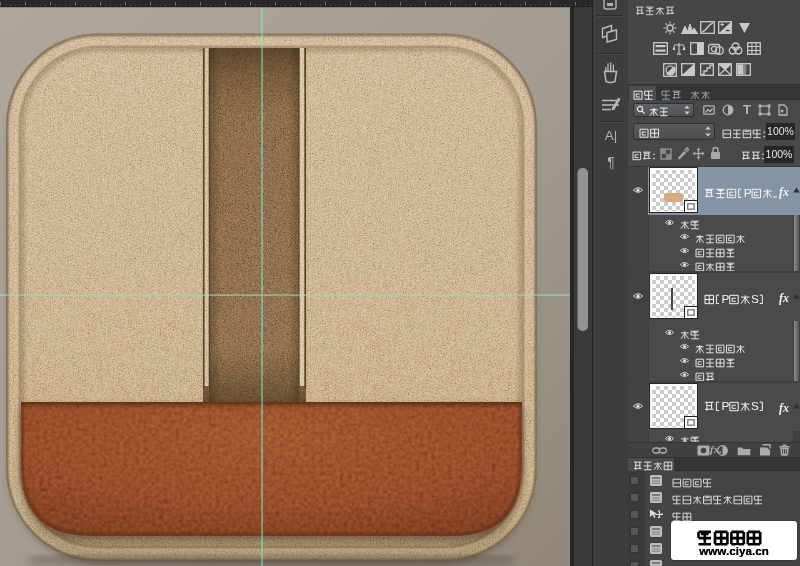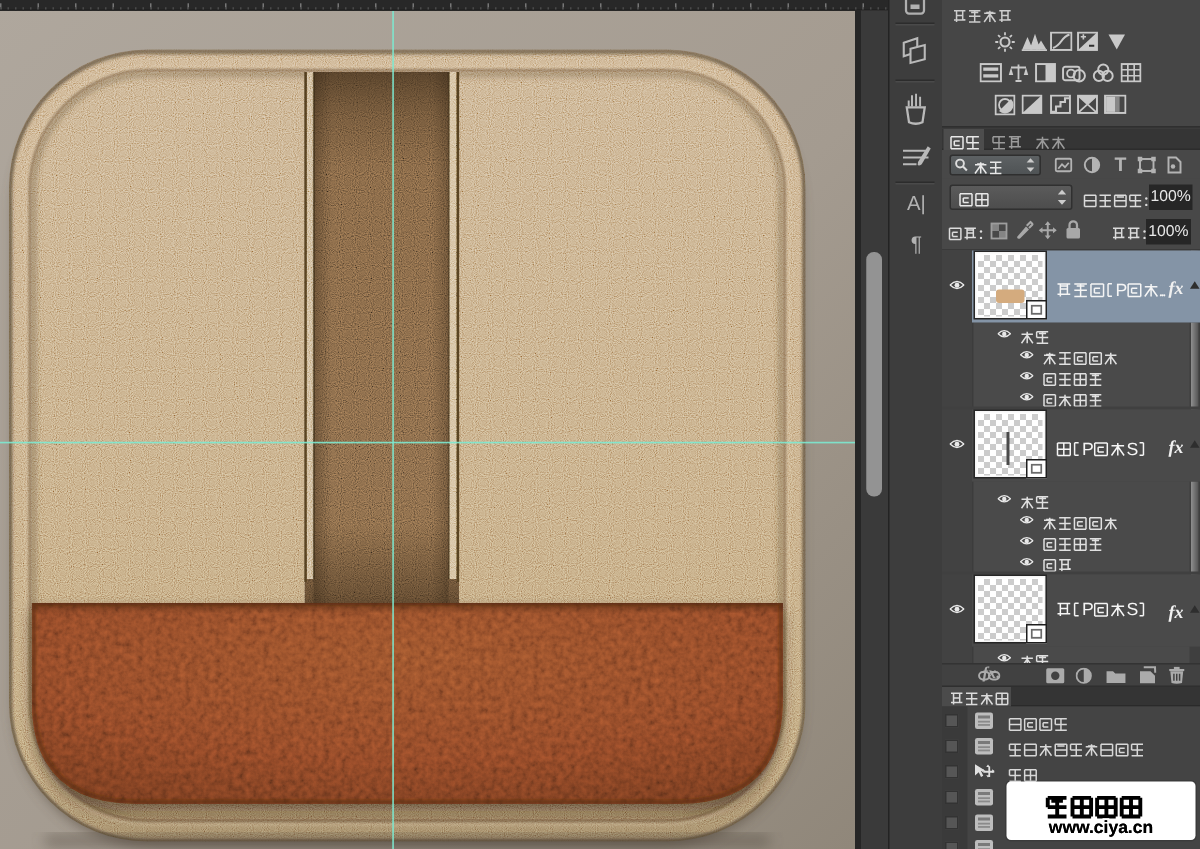--- a/index.html
+++ b/index.html
@@ -668,21 +668,21 @@
     </svg>
     <svg style="position:absolute;left:679px;top:433.5px;" width="23" height="14" viewBox="0 -2 23 14">
       <path d="M2.0 2.9L9.6 2.9 M5.8 1.2L5.8 8.8 M5.8 3.4L2.0 8.8 M5.8 3.4L9.6 8.8" stroke="#e0e0e0" stroke-width="1.00" fill="none" stroke-linecap="butt"></path>
       <path d="M12.1 1.2L19.8 1.2 M12.1 5.0L19.8 5.0 M12.1 8.8L19.8 8.8 M16.0 1.2L16.0 8.8 M12.1 1.2L12.1 5.0 M13.6 2.4L18.4 2.4" stroke="#e0e0e0" stroke-width="1.00" fill="none" stroke-linecap="butt"></path>
     </svg>
     <div style="position:absolute;left:628px;top:442px;width:172px;height:16px;background:#414141;border-top:1px solid #333;border-bottom:1px solid #2f2f2f"></div>
     <svg style="position:absolute;left:652px;top:446px" width="15" height="9" viewBox="0 0 15 9">
       <rect x="0.7" y="2" width="7" height="5" rx="2.5" fill="none" stroke="#ababab" stroke-width="1.3"></rect>
       <rect x="7.3" y="2" width="7" height="5" rx="2.5" fill="none" stroke="#ababab" stroke-width="1.3"></rect>
     </svg>
-    <div style="position:absolute;left:655px;top:443px;width:20px;height:14px;color:#ababab;font-size:11px;font-style:italic;font-family:'Liberation Serif',serif;font-weight:bold">fx.</div>
+    <div style="position:absolute;left:710px;top:443px;width:20px;height:14px;color:#ababab;font-size:11px;font-style:italic;font-family:'Liberation Serif',serif;font-weight:bold">fx.</div>
     <svg style="position:absolute;left:697px;top:445px" width="13" height="11" viewBox="0 0 13 11">
       <rect x="0.5" y="0.5" width="12" height="10" rx="1" fill="#ababab"></rect>
       <circle cx="6.5" cy="5.5" r="2.8" fill="#414141"></circle>
     </svg>
     <svg style="position:absolute;left:717px;top:445px" width="12" height="11" viewBox="0 0 12 11">
       <circle cx="5.5" cy="5.5" r="4.8" fill="none" stroke="#ababab" stroke-width="1.2"></circle>
       <path d="M5.5 0.7 A4.8 4.8 0 0 1 5.5 10.3 Z" fill="#ababab"></path>
     </svg>
     <svg style="position:absolute;left:737px;top:445px" width="14" height="11" viewBox="0 0 14 11">
       <path d="M0.7 2.5 H5 L6.5 4 H13.3 V10.3 H0.7 Z" fill="#ababab"></path>

